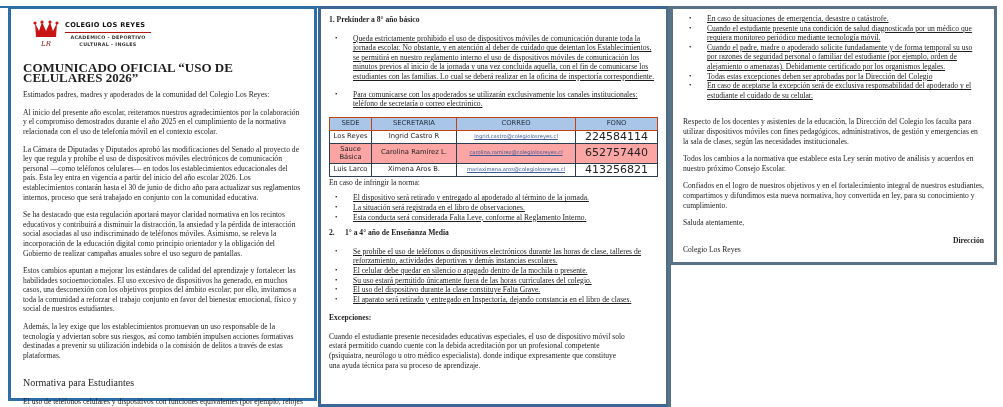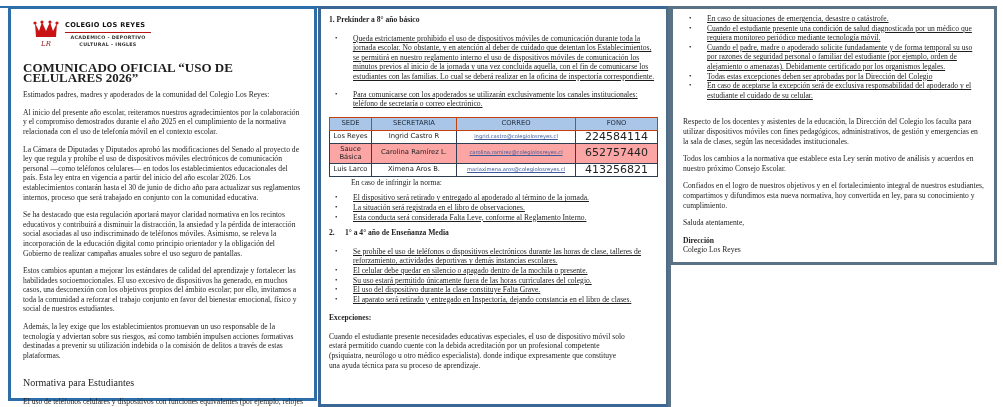--- a/index.html
+++ b/index.html
@@ -33,25 +33,25 @@
   ul.spaced li { margin-bottom: 8px; }
   ul.wide li { padding-left: 18px; margin-left: 6px; }
 
   table.contacts { border-collapse: collapse; font-family: "DejaVu Sans", sans-serif; font-size: 6.8px; width: 329px; margin: 3px 0 0 0; }
   table.contacts th { background: #a9c6e8; font-weight: normal; color: #1e2a3a; text-align: center; border: 1px solid #c2410c; height: 13px; padding: 0 2px; }
   table.contacts td { border: 1px solid #2e3e52; text-align: center; padding: 1px 2px; height: 13px; color: #222; }
   table.contacts tr.alt td { background: #fca5a5; }
   table.contacts td.email { color: #3d5a9a; text-decoration: underline; font-size: 5.2px; }
   table.contacts td.phone { font-size: 11px; }
 
-  .indent-note { margin-left: 22px; margin-top: 1px; margin-bottom: 6px; }
+  .indent-note { margin-top: 1px; margin-bottom: 6px; }
   .sub-h { font-weight: bold; margin: 6px 0 9px; }
   .sub-h span.num { display: inline-block; width: 14px; }
 
-  .signoff b { display: block; }
+  .signoff b { display: block; text-align: right; }
 </style>
 </head>
 <body>
 
 <div id="top-line"></div>
 
 <div class="panel" id="panel-left">
   <div class="logo">
     <div class="crown">
       <svg width="26" height="30" viewBox="0 0 26 30">

